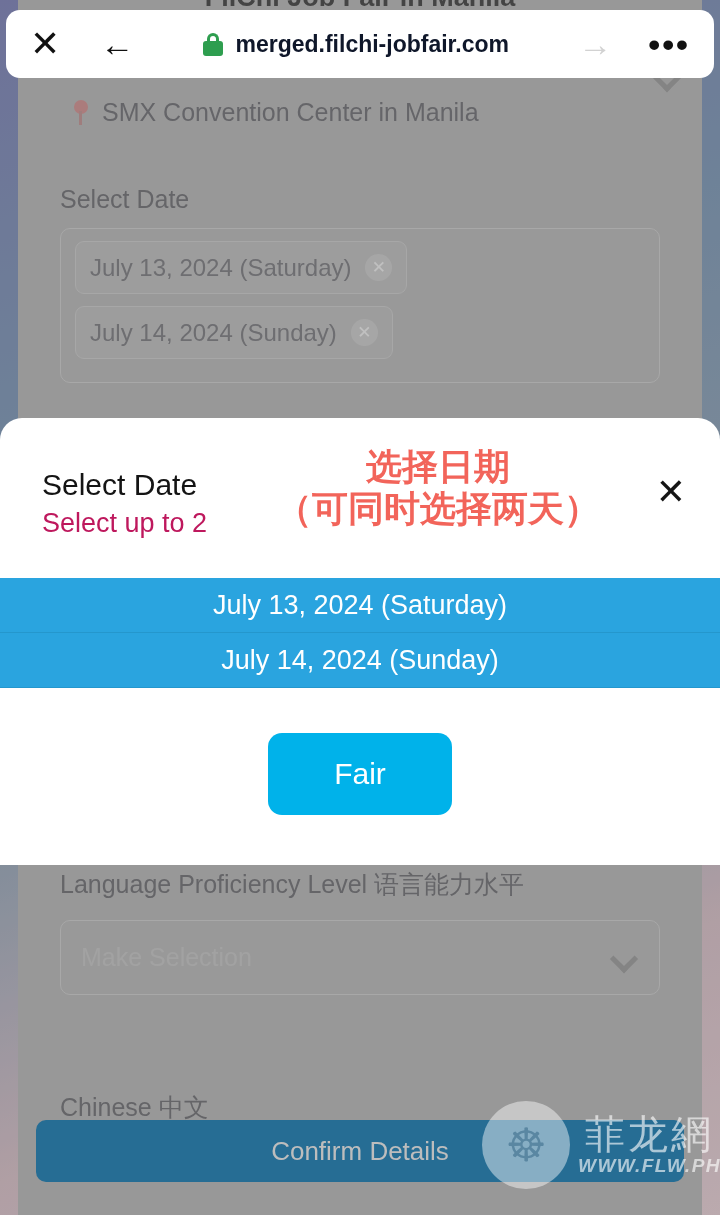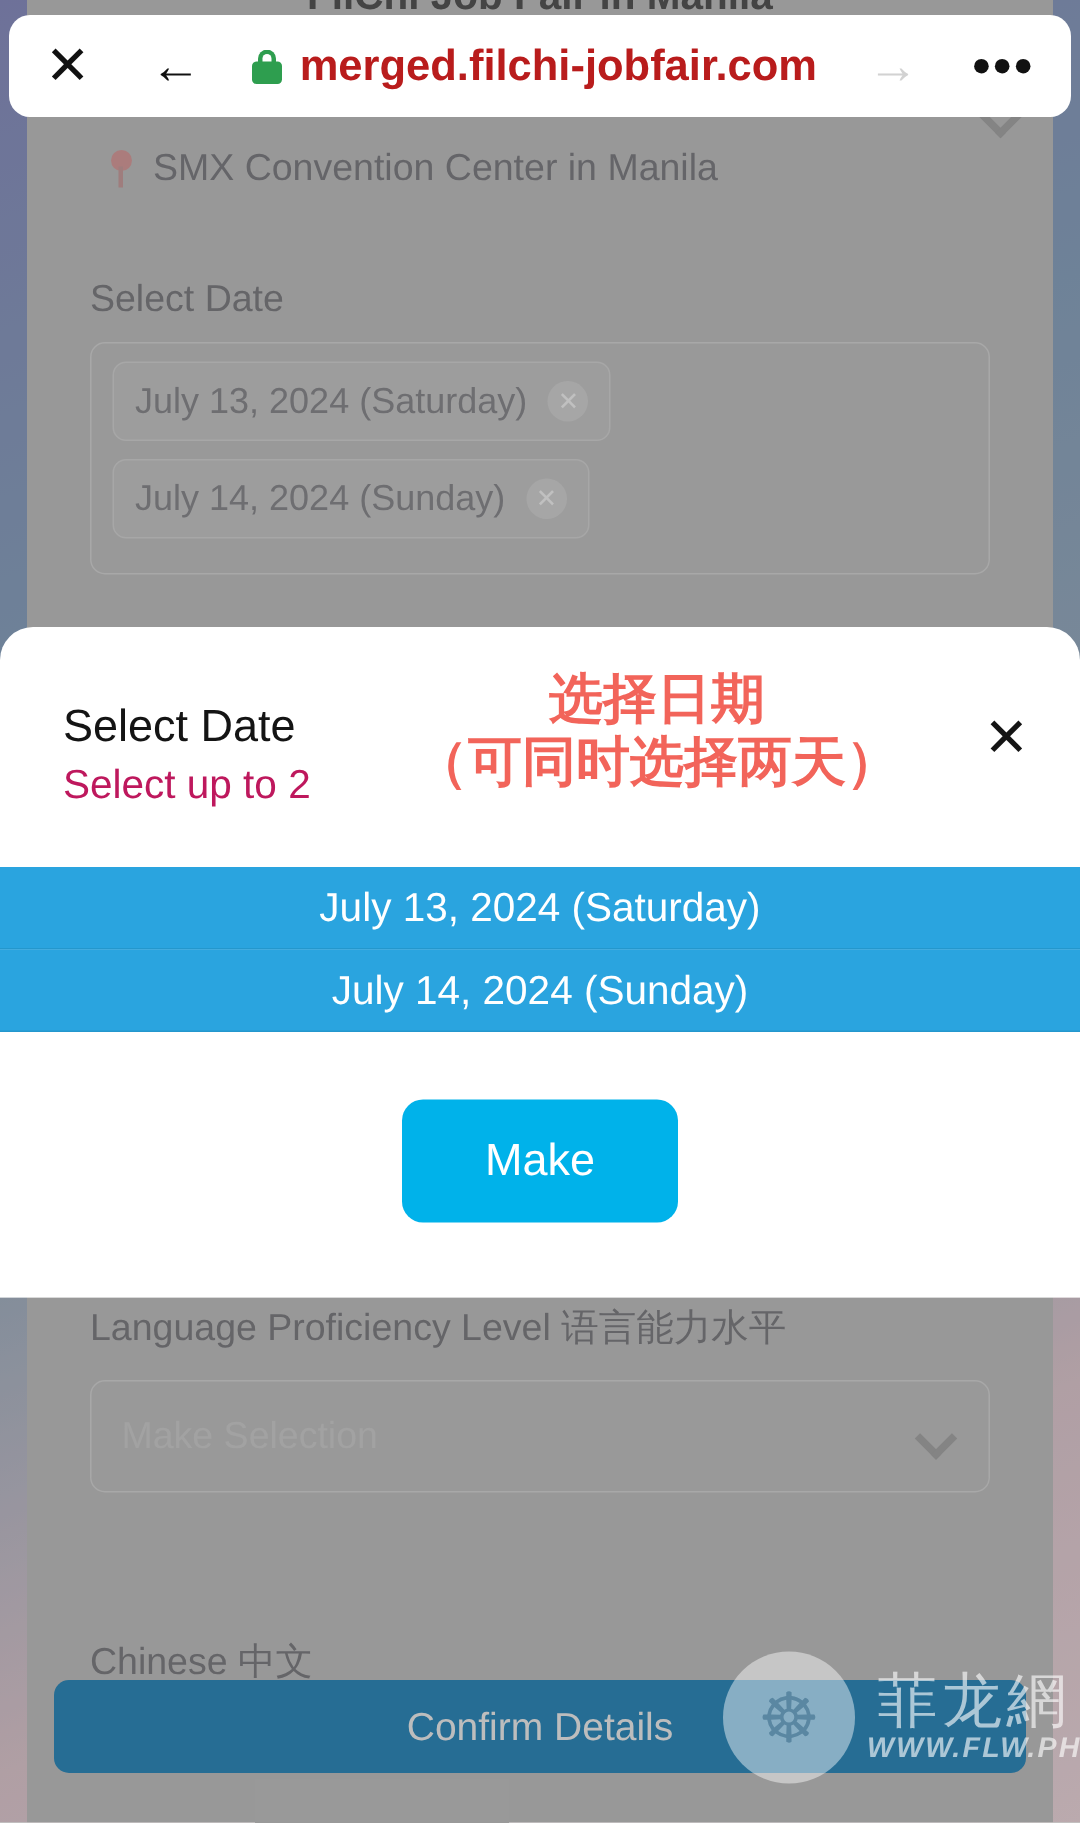--- a/index.html
+++ b/index.html
@@ -241,23 +241,23 @@
   }
   .lock-icon .shackle {
     position: absolute;
     top: 1px; left: 4px;
     width: 12px; height: 12px;
     border: 3px solid #2e9e4f;
     border-bottom: none;
     border-radius: 7px 7px 0 0;
   }
   .url-text {
-    font-size: 29px;
+    font-size: 23px;
     font-weight: bold;
-    color: #b91c1c;
+    color: #0f172a;
     white-space: nowrap;
   }
   .bb-fwd { font-size: 34px; color: #d2d2d2; margin-right: 36px; line-height: 1; }
   .bb-dots { font-size: 34px; font-weight: bold; color: #111; letter-spacing: 2px; line-height: 1; }
 
   
   .modal {
     position: absolute;
     left: 0; right: 0;
     top: 418px;
@@ -411,17 +411,17 @@
       </div>
       <span class="mh-close">✕</span>
     </div>
 
     <div class="options">
       <div class="option sel">July 13, 2024 (Saturday)</div>
       <div class="option sel">July 14, 2024 (Sunday)</div>
     </div>
 
     <div class="modal-footer">
-      <button class="done-btn">Make</button>
+      <button class="done-btn">Fair</button>
     </div>
   </div>
 
 </div>
 
 </body></html>

